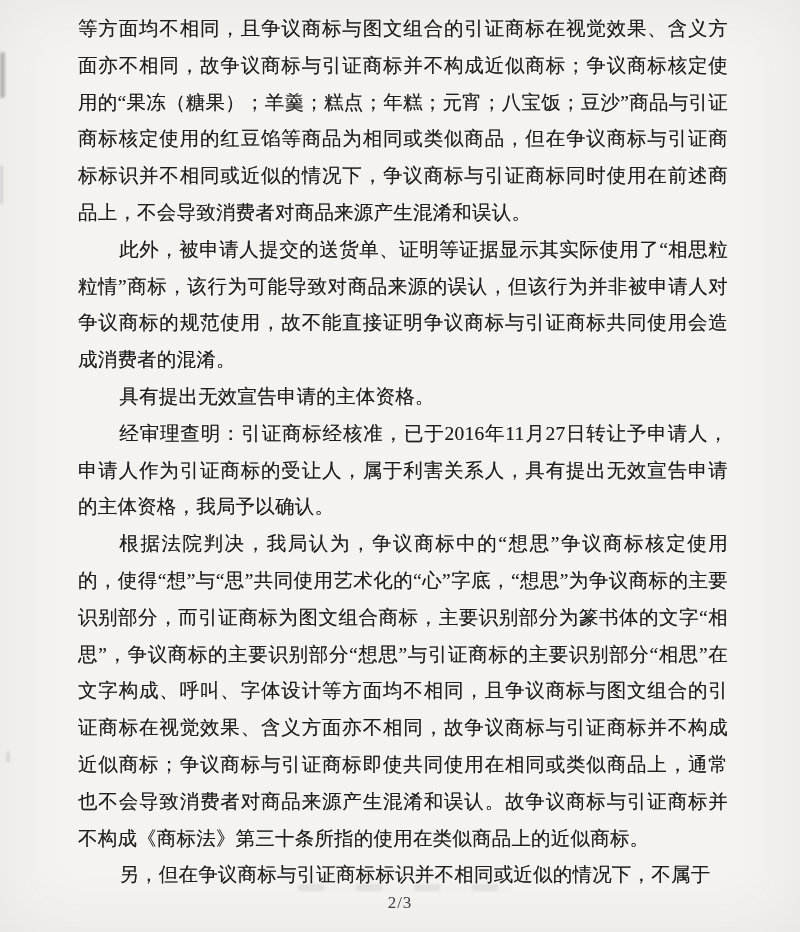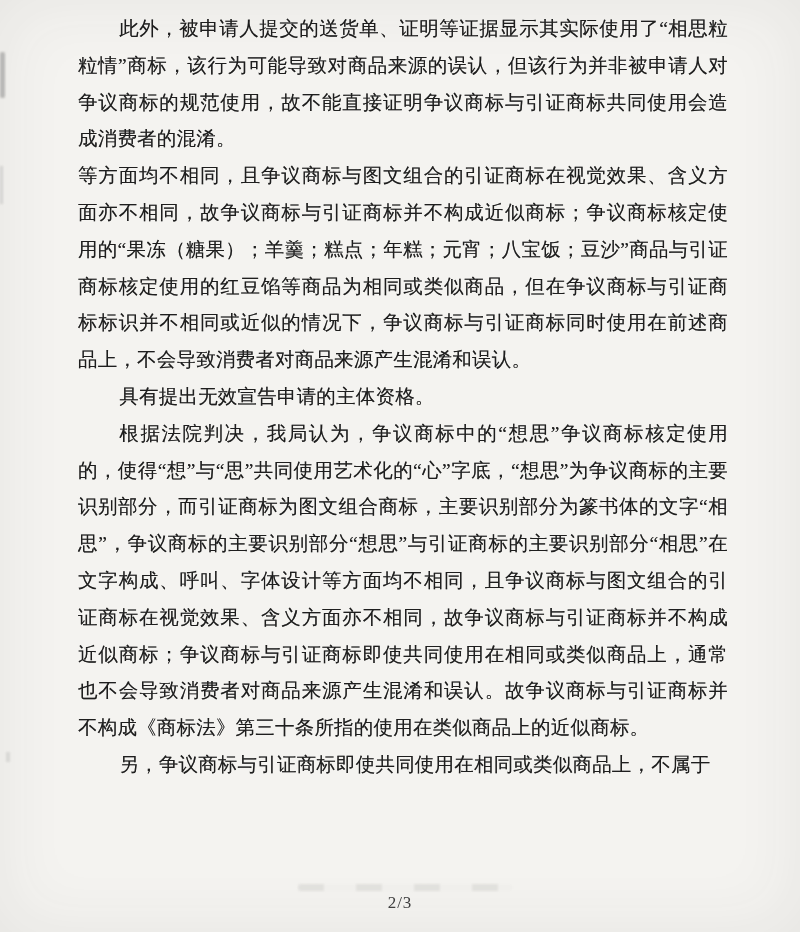--- a/index.html
+++ b/index.html
@@ -87,21 +87,22 @@
 </head>
 <body>
 
 <div class="page" style="background: rgb(244, 243, 240);">
   <div class="smudge s1"></div>
   <div class="smudge s2"></div>
   <div class="smudge s3"></div>
   <div class="smudge s4"></div>
 
   <div class="document-body" style="color: rgb(30, 30, 30);">
+      <p class="para">等方面均不相同，且争议商标与图文组合的引证商标在视觉效果、含义方面亦不相同，故争议商标与引证商标并不构成近似商标；争议商标核定使用的“果冻（糖果）；羊羹；糕点；年糕；元宵；八宝饭；豆沙”商品与引证商标核定使用的红豆馅等商品为相同或类似商品，但在争议商标与引证商标标识并不相同或近似的情况下，争议商标与引证商标同时使用在前述商品上，不会导致消费者对商品来源产生混淆和误认。</p>
       <p class="para indent">此外，被申请人提交的送货单、证明等证据显示其实际使用了“相思粒粒情”商标，该行为可能导致对商品来源的误认，但该行为并非被申请人对争议商标的规范使用，故不能直接证明争议商标与引证商标共同使用会造成消费者的混淆。</p>
-      <p class="para">等方面均不相同，且争议商标与图文组合的引证商标在视觉效果、含义方面亦不相同，故争议商标与引证商标并不构成近似商标；争议商标核定使用的“果冻（糖果）；羊羹；糕点；年糕；元宵；八宝饭；豆沙”商品与引证商标核定使用的红豆馅等商品为相同或类似商品，但在争议商标与引证商标标识并不相同或近似的情况下，争议商标与引证商标同时使用在前述商品上，不会导致消费者对商品来源产生混淆和误认。</p>
       <p class="para indent">具有提出无效宣告申请的主体资格。</p>
+      <p class="para indent">经审理查明：引证商标经核准，已于2016年11月27日转让予申请人，申请人作为引证商标的受让人，属于利害关系人，具有提出无效宣告申请的主体资格，我局予以确认。</p>
       <p class="para indent">根据法院判决，我局认为，争议商标中的“想思”争议商标核定使用的，使得“想”与“思”共同使用艺术化的“心”字底，“想思”为争议商标的主要识别部分，而引证商标为图文组合商标，主要识别部分为篆书体的文字“相思”，争议商标的主要识别部分“想思”与引证商标的主要识别部分“相思”在文字构成、呼叫、字体设计等方面均不相同，且争议商标与图文组合的引证商标在视觉效果、含义方面亦不相同，故争议商标与引证商标并不构成近似商标；争议商标与引证商标即使共同使用在相同或类似商品上，通常也不会导致消费者对商品来源产生混淆和误认。故争议商标与引证商标并不构成《商标法》第三十条所指的使用在类似商品上的近似商标。</p>
-      <p class="para indent">另，争议商标与引证商标即使共同使用在相同或类似商品上，不属于</p>
+      <p class="para indent">另，但在争议商标与引证商标标识并不相同或近似的情况下，不属于</p>
     </div>
 
   <div class="page-number">2/3</div>
 </div>
 
 </body></html>

